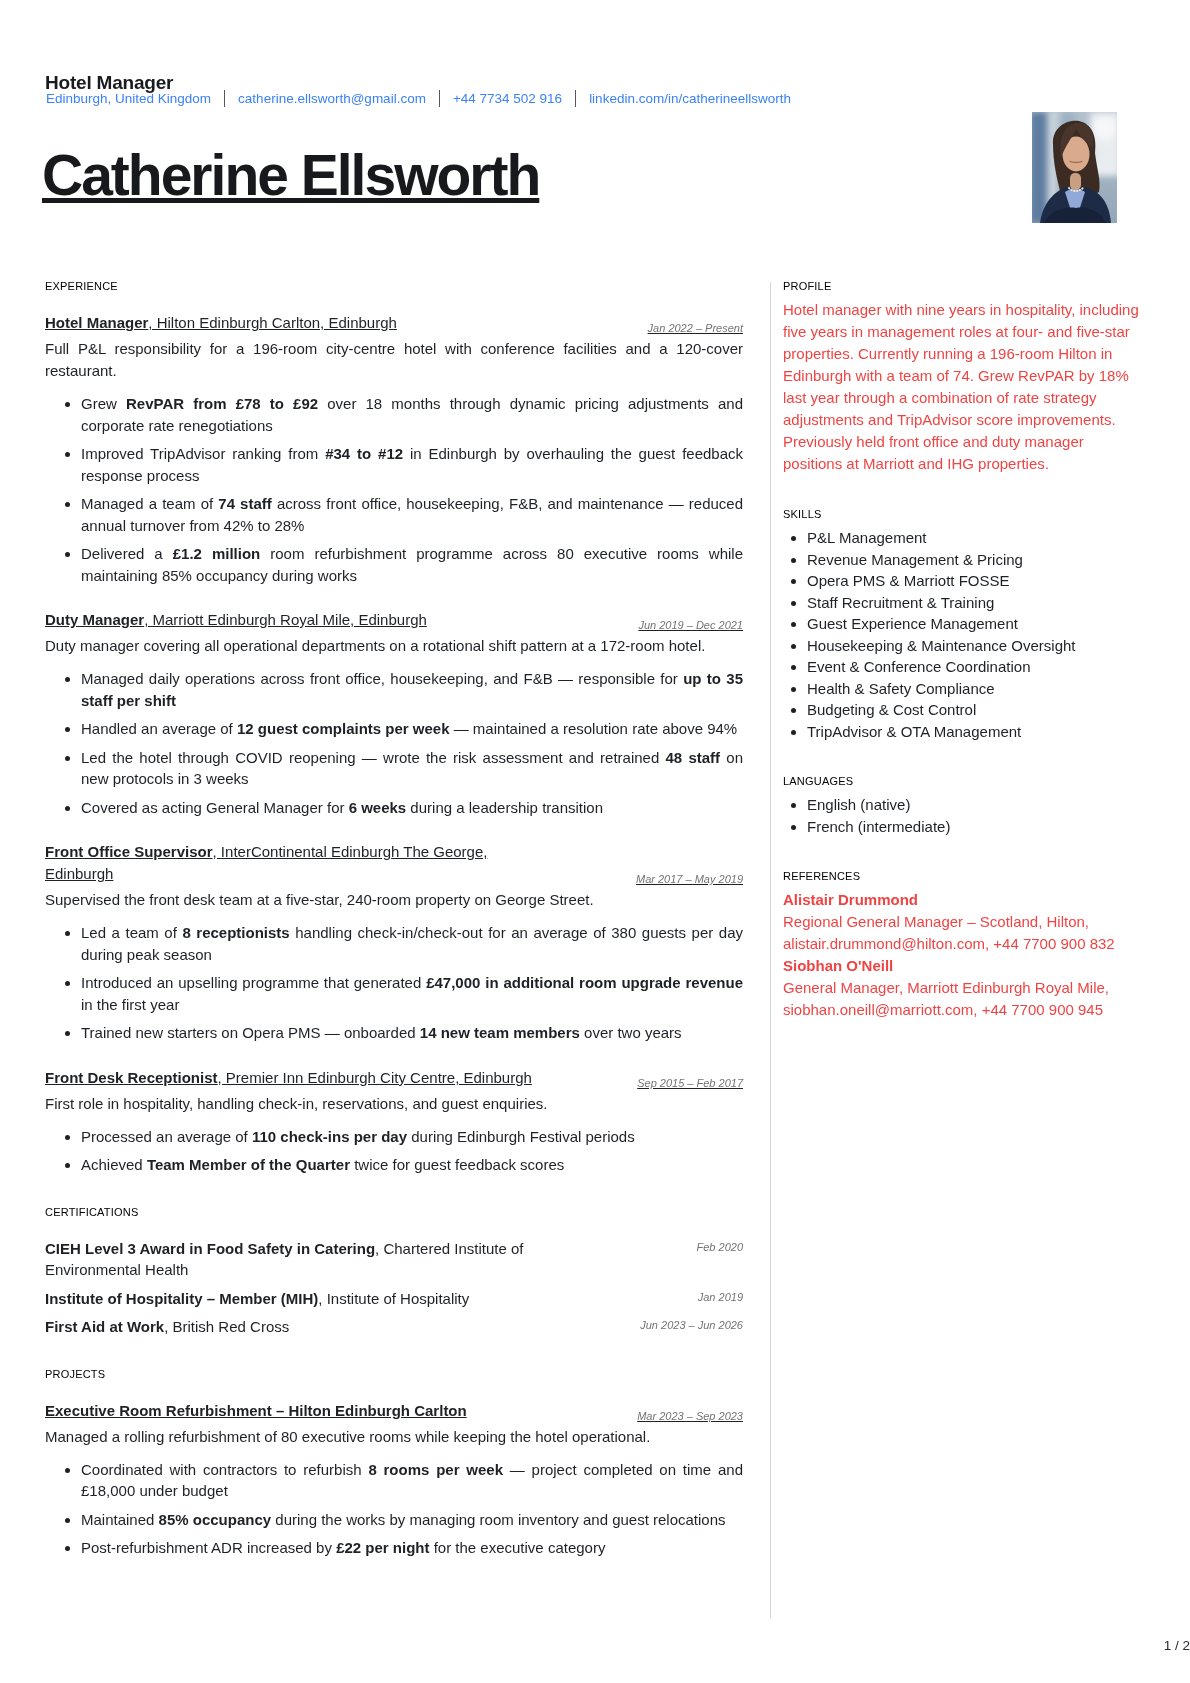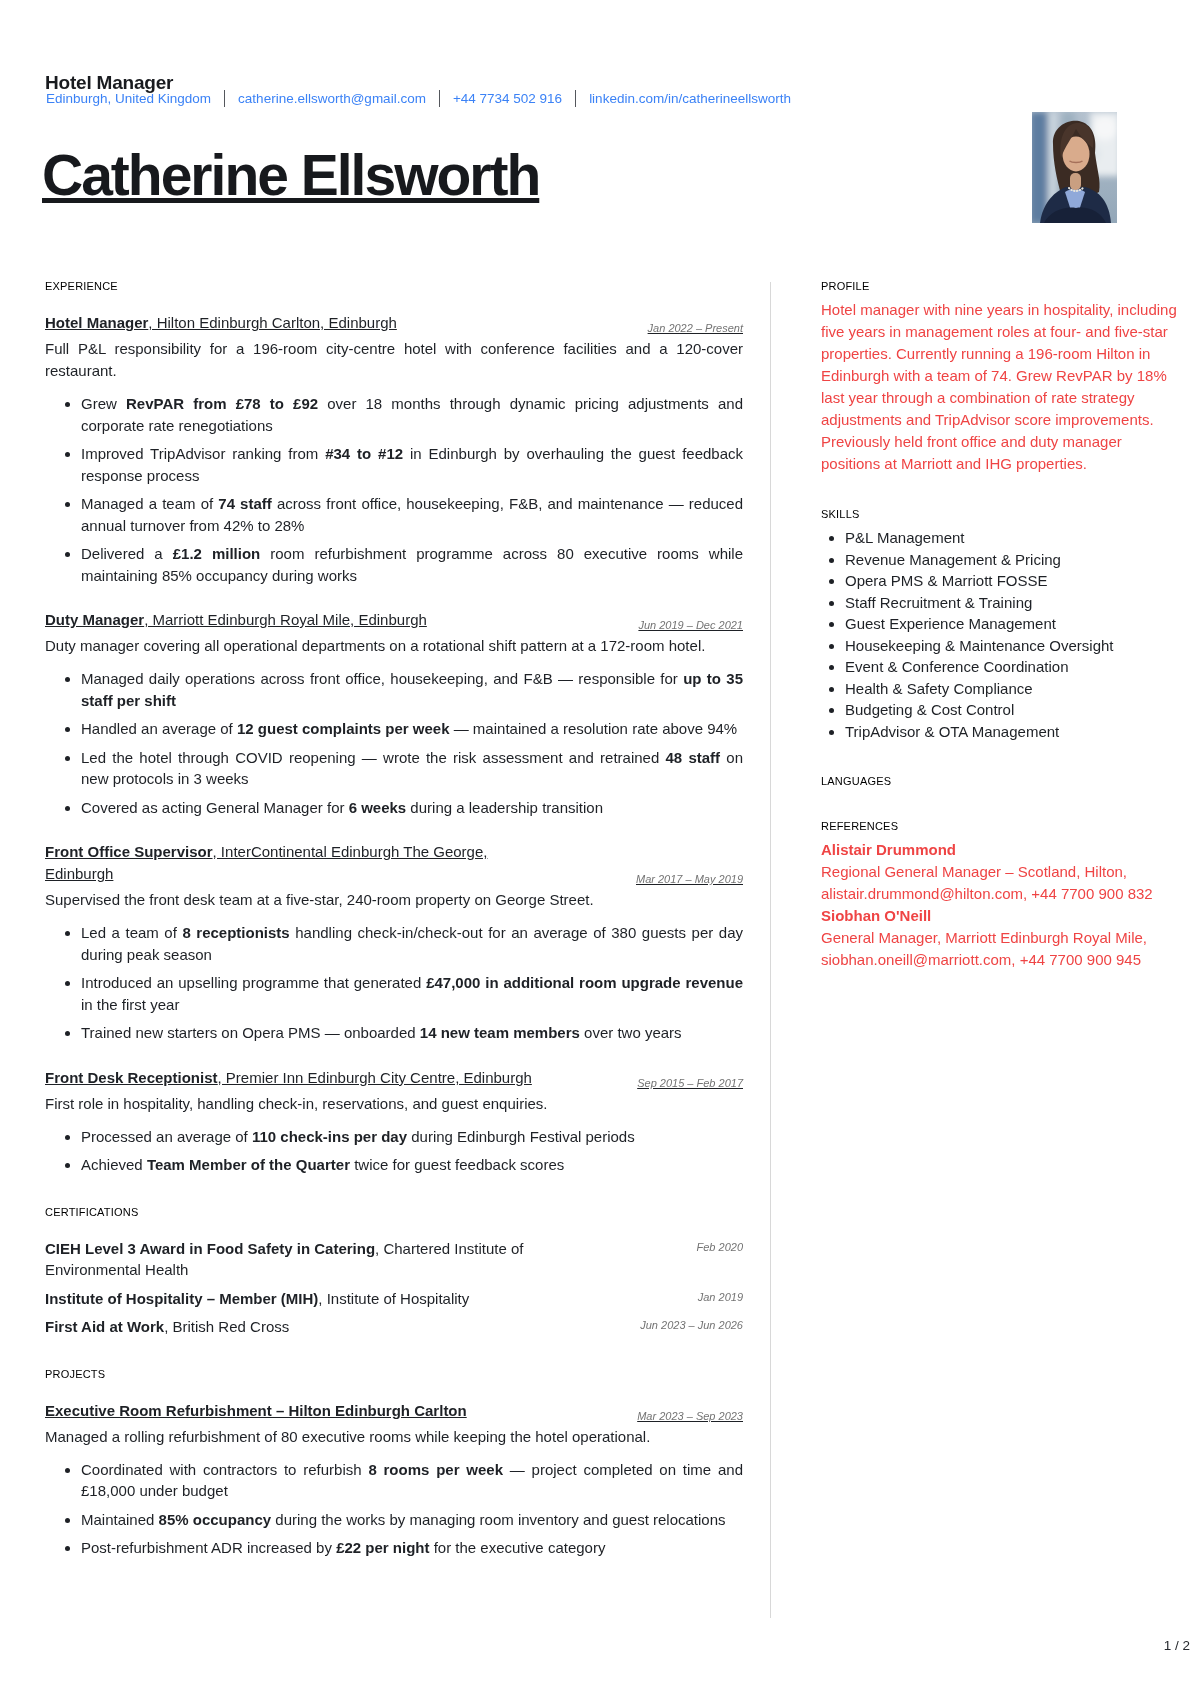--- a/index.html
+++ b/index.html
@@ -17,21 +17,21 @@
   .role-title{position:absolute;top:72px;left:45px;font-size:19px;font-weight:700;letter-spacing:-.2px;color:#191b1f;}
   .candidate-name{
     position:absolute;top:144px;left:42px;margin:0;
     font-size:57px;font-weight:700;letter-spacing:-2px;color:#17191d;line-height:1.1;text-decoration:underline;
   }
   .profile-photo{position:absolute;left:1032px;top:112px;width:85px;height:111px;overflow:hidden;}
   .profile-photo svg{display:block;width:100%;height:100%;}
   
   .col-divider{position:absolute;left:770px;top:282px;width:1px;height:1336px;background:#d8d8d8;}
   .left-col{position:absolute;left:45px;top:280px;width:698px;}
-  .right-col{position:absolute;left:783px;top:280px;width:357px;margin-left:38px;}
+  .right-col{position:absolute;left:783px;top:280px;width:357px;}
   h2.sec{font-size:11px;font-weight:400;letter-spacing:.2px;margin:0 0 20px 0;color:#000000;}
   .right-col h2.sec{margin-bottom:7px;}
   .right-col section{margin-bottom:33px;}
   
   .job{margin-bottom:23px;}
   .job-head{display:flex;justify-content:space-between;align-items:flex-end;text-decoration:underline;}
   .job-title-line{margin:0;font-size:15px;line-height:22px;flex:1;max-width:500px;padding-right:20px;}
   .job-title-line strong{font-weight:700;}
   .job-dates{font-style:italic;font-size:11px;white-space:nowrap;padding-top:3px;color:#737373;margin-left:auto;}
   .summary{margin:4px 0 0 0;font-size:15px;line-height:22px;text-align:justify;}
@@ -216,20 +216,24 @@
         <li>Housekeeping &amp; Maintenance Oversight</li>
         <li>Event &amp; Conference Coordination</li>
         <li>Health &amp; Safety Compliance</li>
         <li>Budgeting &amp; Cost Control</li>
         <li>TripAdvisor &amp; OTA Management</li>
       </ul>
   </section>
 
   <section>
     <h2 class="sec">LANGUAGES</h2>
+    <ul class="rlist">
+        <li>English (native)</li>
+        <li>French (intermediate)</li>
+      </ul>
   </section>
 
   <section>
     <h2 class="sec">REFERENCES</h2>
     <p class="ref-name">Alistair Drummond</p>
     <p class="ref-details">Regional General Manager – Scotland, Hilton, alistair.drummond@hilton.com, +44 7700 900 832</p>
     <p class="ref-name">Siobhan O'Neill</p>
     <p class="ref-details">General Manager, Marriott Edinburgh Royal Mile, siobhan.oneill@marriott.com, +44 7700 900 945</p>
   </section>
 

